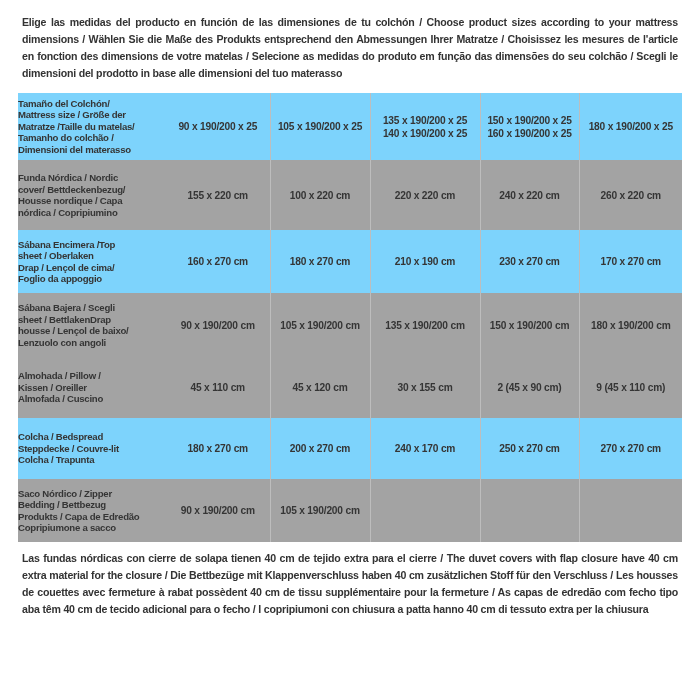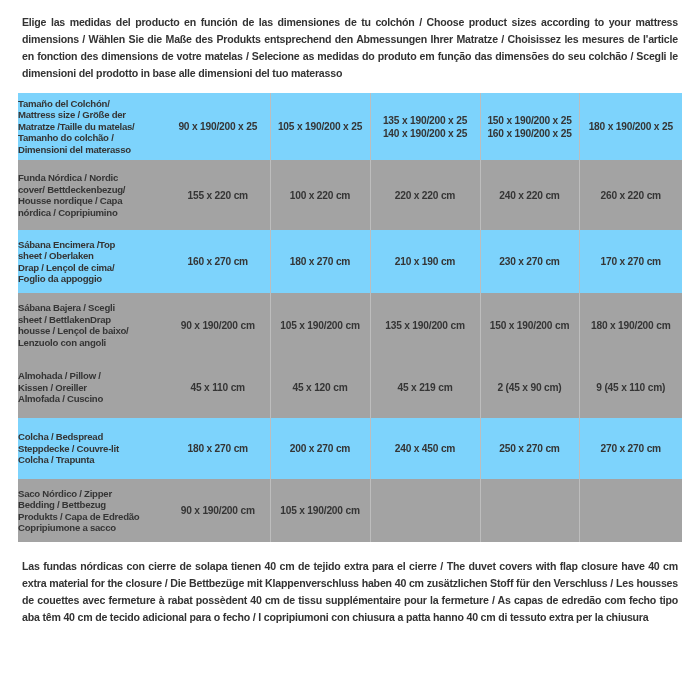--- a/index.html
+++ b/index.html
@@ -13,21 +13,21 @@
   .intro, .footnote{
     font-weight:bold;
     font-size:10.6px;
     line-height:17px;
     text-align:justify;
     letter-spacing:-0.2px;
     margin:0 22px;
     color:#333333;
   }
   .intro{margin-bottom:11px;}
-  .footnote{margin-top:16px;}
+  .footnote{margin-top:8px;}
   table.sizes{
     border-collapse:collapse;
     table-layout:fixed;
     margin-left:18px;
     width:664px;
   }
   table.sizes td{
     padding:0;
     vertical-align:middle;
     white-space:pre-line;
@@ -123,31 +123,31 @@
         <td class="val">135 x 190/200 cm</td>
         <td class="val">150 x 190/200 cm</td>
         <td class="val">180 x 190/200 cm</td>
       </tr>
       <tr class="plain r5">
         <td class="lbl">Almohada  / Pillow /
 Kissen / Oreiller
 Almofada / Cuscino</td>
         <td class="val">45 x 110 cm</td>
         <td class="val">45 x 120 cm</td>
-        <td class="val">45 x 219 cm</td>
+        <td class="val">30 x 155 cm</td>
         <td class="val">2 (45 x 90 cm)</td>
         <td class="val">9 (45 x 110 cm)</td>
       </tr>
       <tr class="shade r6">
         <td class="lbl">Colcha / Bedspread
 Steppdecke / Couvre-lit
 Colcha / Trapunta</td>
         <td class="val">180 x 270 cm</td>
         <td class="val">200 x 270 cm</td>
-        <td class="val">240 x 450 cm</td>
+        <td class="val">240 x 170 cm</td>
         <td class="val">250 x 270 cm</td>
         <td class="val">270 x 270 cm</td>
       </tr>
       <tr class="plain r7">
         <td class="lbl">Saco Nórdico / Zipper
 Bedding / Bettbezug
 Produkts  / Capa de Edredão
 Copripiumone a sacco</td>
         <td class="val">90 x 190/200 cm</td>
         <td class="val">105 x 190/200 cm</td>

